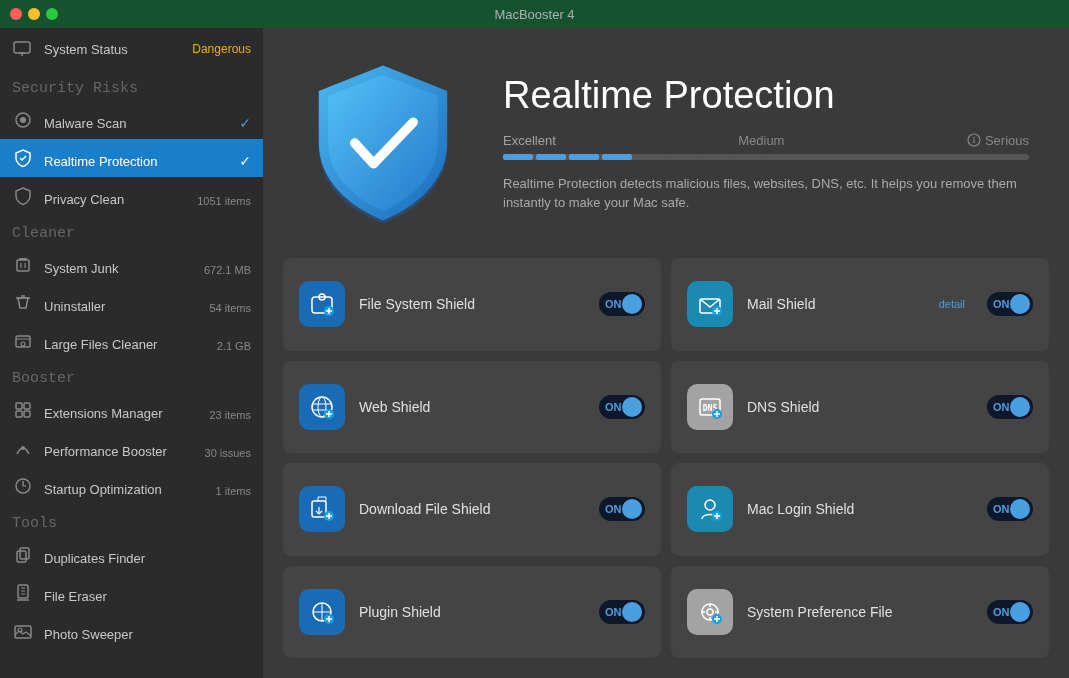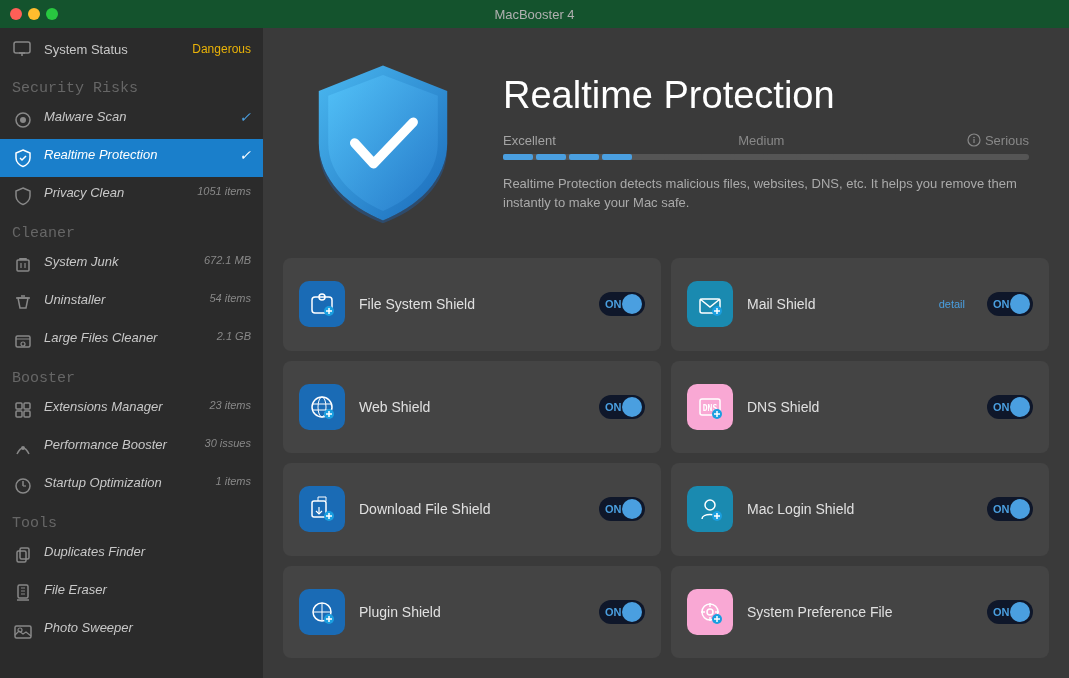--- a/index.html
+++ b/index.html
@@ -56,27 +56,26 @@
       background: #2b2b2b;
       display: flex;
       flex-direction: column;
       flex-shrink: 0;
       overflow-y: auto;
       padding-bottom: 4px;
     }
 
     .sidebar-item {
       display: flex;
-      align-items: flex-start;
+      align-items: flex-end;
       padding: 8px 12px;
       cursor: pointer;
       position: relative;
       color: #c8c8c8;
       font-size: 13px;
-      font-style: italic;
     }
     .sidebar-item.active {
       background: #1a7fcb;
       color: #fff;
     }
     .sidebar-item .item-icon {
       width: 22px;
       height: 22px;
       margin-right: 10px;
       flex-shrink: 0;
@@ -253,21 +252,21 @@
       height: 20px;
       background: #4a9fe0;
       border-radius: 50%;
       position: absolute;
       right: 3px;
     }
 
     
     .icon-blue { background: #1a6bb5; }
     .icon-cyan { background: #1a8ab0; }
-    .icon-gray { background: #f9a8d4; }
+    .icon-gray { background: #a3a3a3; }
 
     
     .sidebar::-webkit-scrollbar { width: 4px; }
     .sidebar::-webkit-scrollbar-track { background: transparent; }
     .sidebar::-webkit-scrollbar-thumb { background: #555; border-radius: 2px; }
   </style>
 </head>
 <body>
 
 <div class="titlebar">

